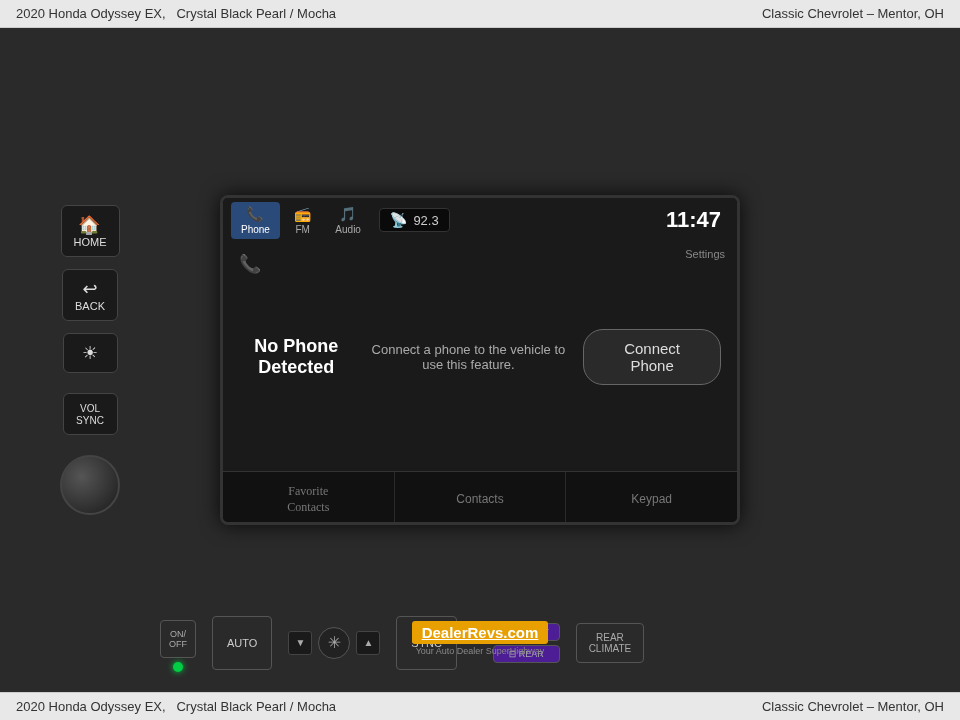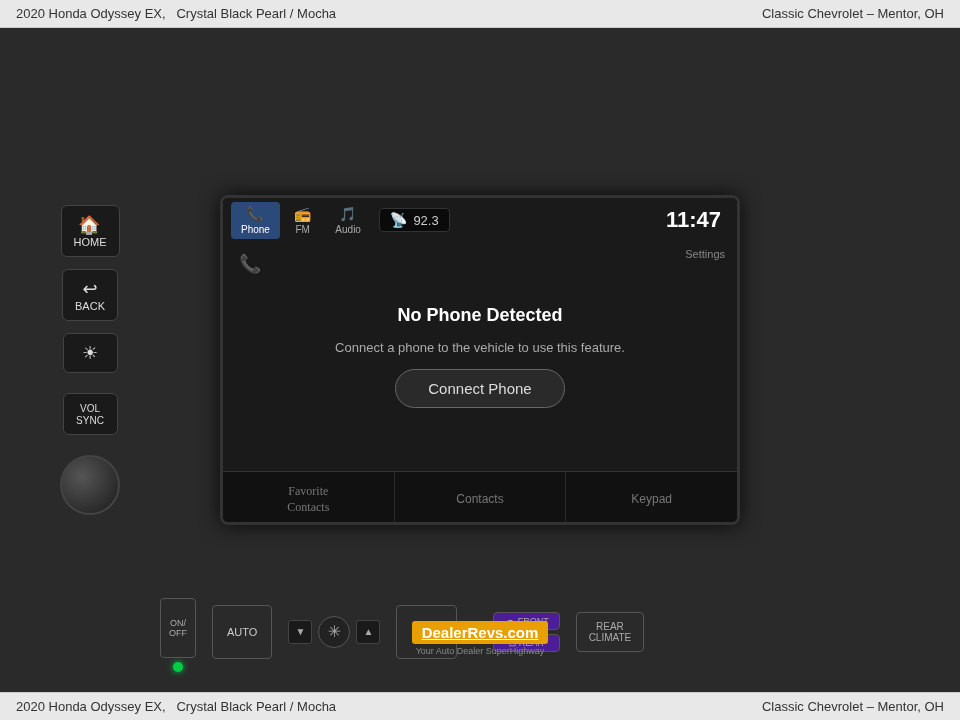--- a/index.html
+++ b/index.html
@@ -186,21 +186,21 @@
       left: 16px;
       color: #aaa;
       font-size: 18px;
     }
 
     
     .screen-main {
       background: #1a1a1a;
       height: 230px;
       display: flex;
-      flex-direction: column;
+      flex-direction: row;
       align-items: center;
       justify-content: center;
       gap: 14px;
       padding: 16px;
       border-bottom: 1px solid #333;
     }
 
     .no-phone-title {
       color: #fff;
       font-size: 18px;
@@ -263,21 +263,21 @@
       display: flex;
       flex-direction: column;
       align-items: center;
       gap: 4px;
     }
 
     .toggle-switch {
       background: #2a2a2a;
       border: 1px solid #555;
       border-radius: 4px;
-      padding: 19px 8px;
+      padding: 8px 8px;
       font-size: 9px;
       color: #aaa;
       text-align: center;
       margin-top: 7px;
     }
 
     .sync-btn {
       background: #2a2a2a;
       border: 1px solid #555;
       border-radius: 4px;

